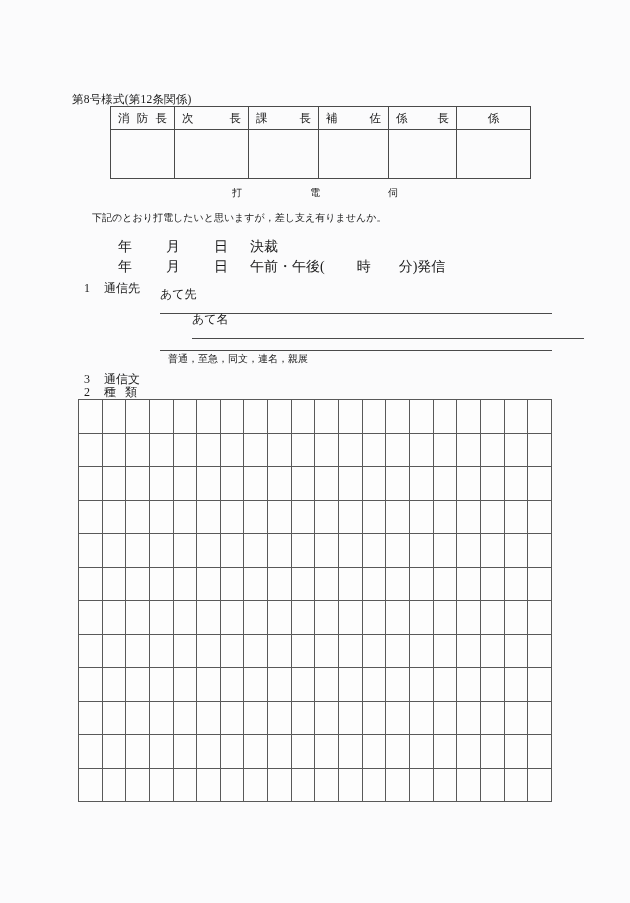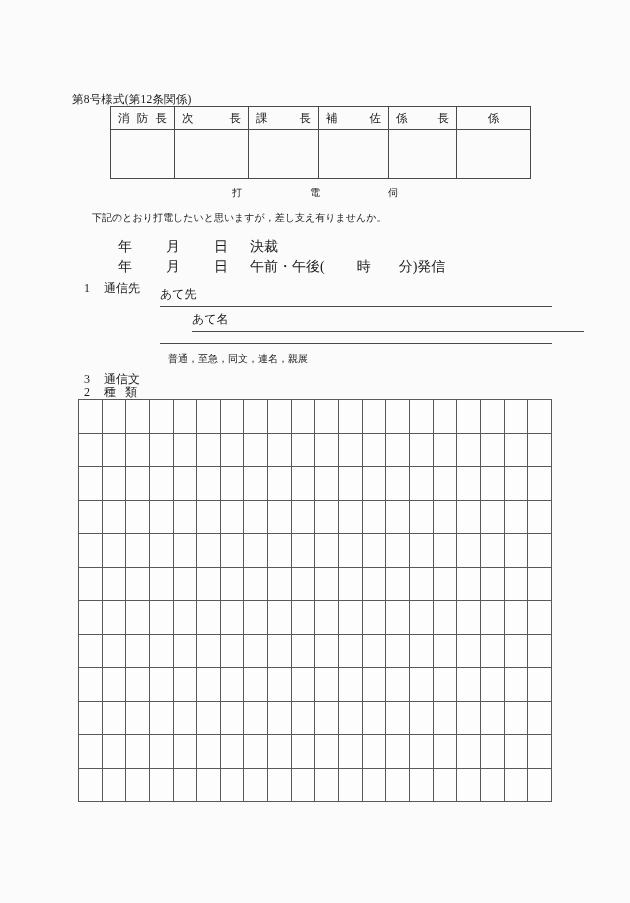--- a/index.html
+++ b/index.html
@@ -125,21 +125,21 @@
     white-space: nowrap;
   }
 
   
   .field-line {
     position: absolute;
     left: 160px;
     width: 392px;
     border-bottom: 1px solid #4a4a4a;
     font-size: 12px;
-    padding-bottom: 3px;
+    padding-bottom: 10px;
     box-sizing: border-box;
     white-space: nowrap;
   }
   .field-atesaki { top: 286px; }
   .field-atena   { top: 311px; margin-left: 32px; }
   .field-blank   { top: 340px; }
 
   
   .grid {
     position: absolute;

